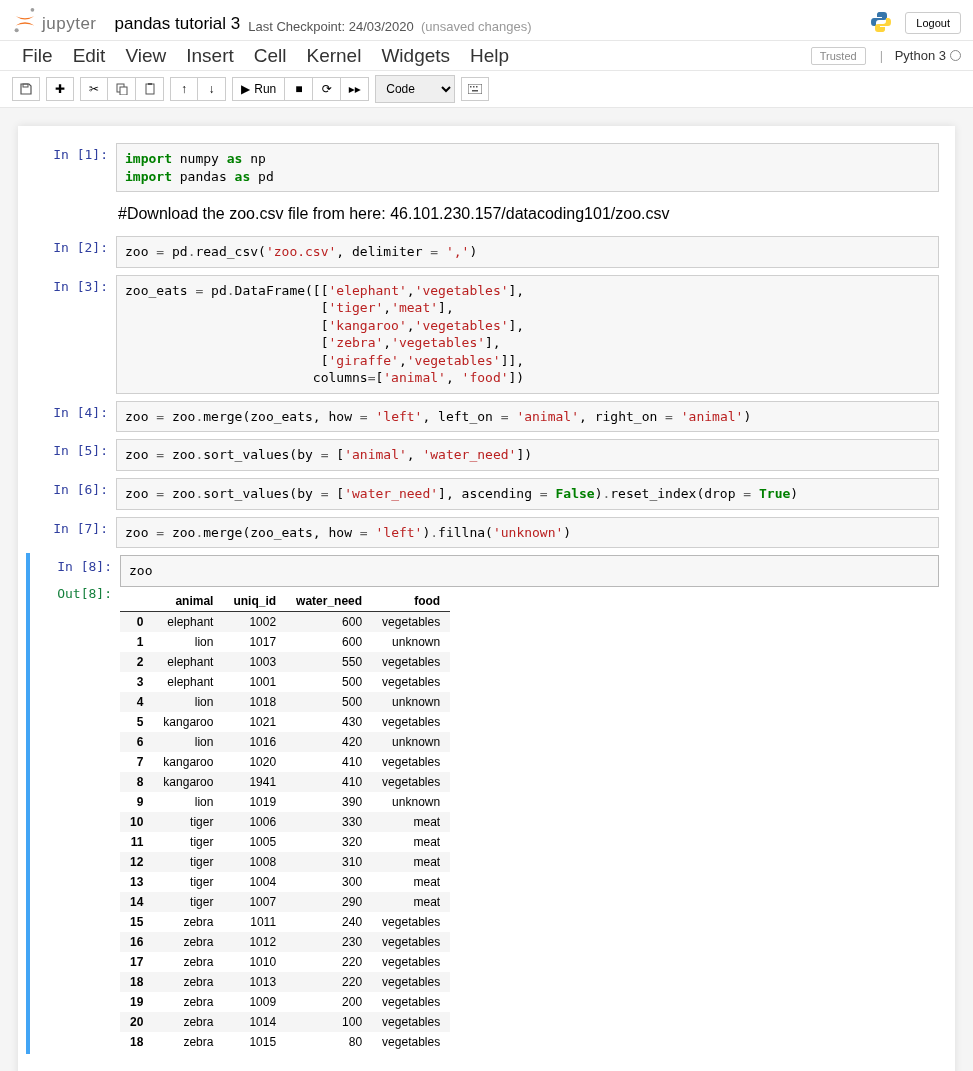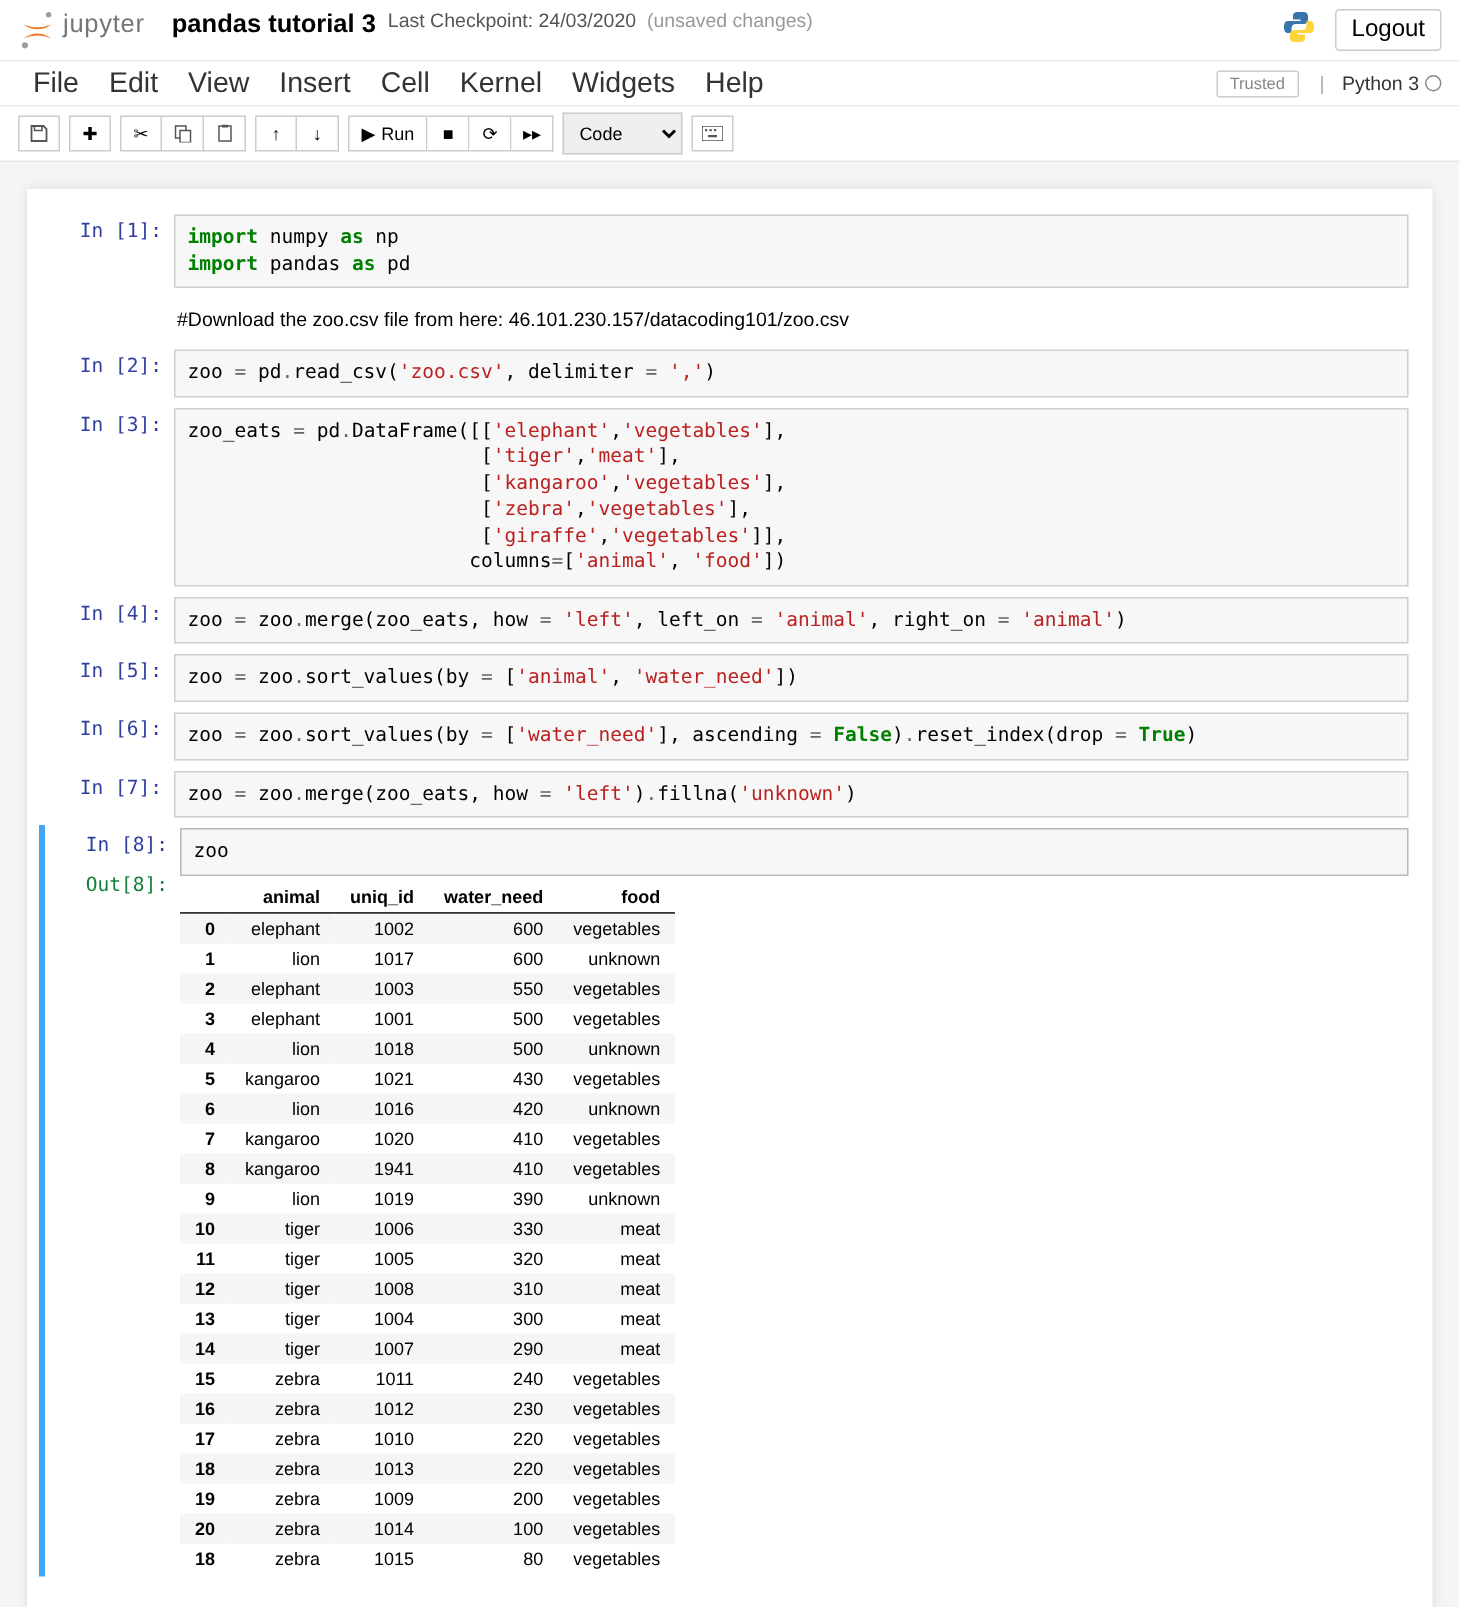--- a/index.html
+++ b/index.html
@@ -5,38 +5,38 @@
 * { box-sizing: border-box; }
 body {
   margin: 0;
   font-family: "Helvetica Neue", Helvetica, Arial, sans-serif;
   font-size: 13px;
   background: #fff;
   color: #000;
 }
 .header {
   display: flex;
-  align-items: flex-start;
+  align-items: flex-end;
   padding: 6px 12px;
   border-bottom: 1px solid #e7e7e7;
 }
 .logo-svg { width: 26px; height: 28px; margin-right: 4px; }
 .logo-text { color: #757575; font-size: 17px; margin-right: 18px; letter-spacing: 0.5px; }
-.nb-title { font-size: 17px; font-weight: 700; color: #000; }
+.nb-title { font-size: 17px; font-weight: 400; color: #000; }
 .checkpoint { font-size: 13px; color: #555; margin-left: 8px; }
 .unsaved { font-size: 13px; color: #999; }
 .header .spacer { flex: 1; }
 .py-logo { width: 24px; height: 24px; margin-right: 12px; }
 .logout-btn {
   border: 1px solid #ccc;
   padding: 4px 10px;
   border-radius: 3px;
   background: #fff;
   cursor: pointer;
-  font-size: 16px;
+  font-size: 11px;
 }
 .menubar {
   display: flex;
   align-items: center;
   padding: 0 12px;
   border-bottom: 1px solid #e7e7e7;
   height: 30px;
 }
 .menuitem { padding: 4px 10px; cursor: pointer; font-size: 19px; color: #333; }
 .menubar .spacer { flex: 1; }
@@ -91,21 +91,21 @@
   border: 1px solid #cfcfcf;
   background: #f7f7f7;
   padding: 6px 8px;
   font-family: monospace;
   font-size: 13px;
   white-space: pre;
   line-height: 1.35;
   overflow-x: auto;
 }
 .cell.selected .input-area { border-color: #b8b8b8; }
-.md-body { padding: 6px 0 6px 2px; font-size: 13px; }
+.md-body { padding: 6px 0 6px 2px; font-size: 16px; }
 .kw { color: #008000; font-weight: bold; }
 .str { color: #BA2121; }
 .op { color: #666666; }
 .bool { color: #008000; font-weight: bold; }
 .df-table { border-collapse: collapse; font-size: 12px; margin-top: 4px; }
 .df-table th, .df-table td {
   padding: 3px 10px;
   text-align: right;
 }
 .df-table thead th { border-bottom: 1px solid #333; font-weight: bold; text-align: right; }

